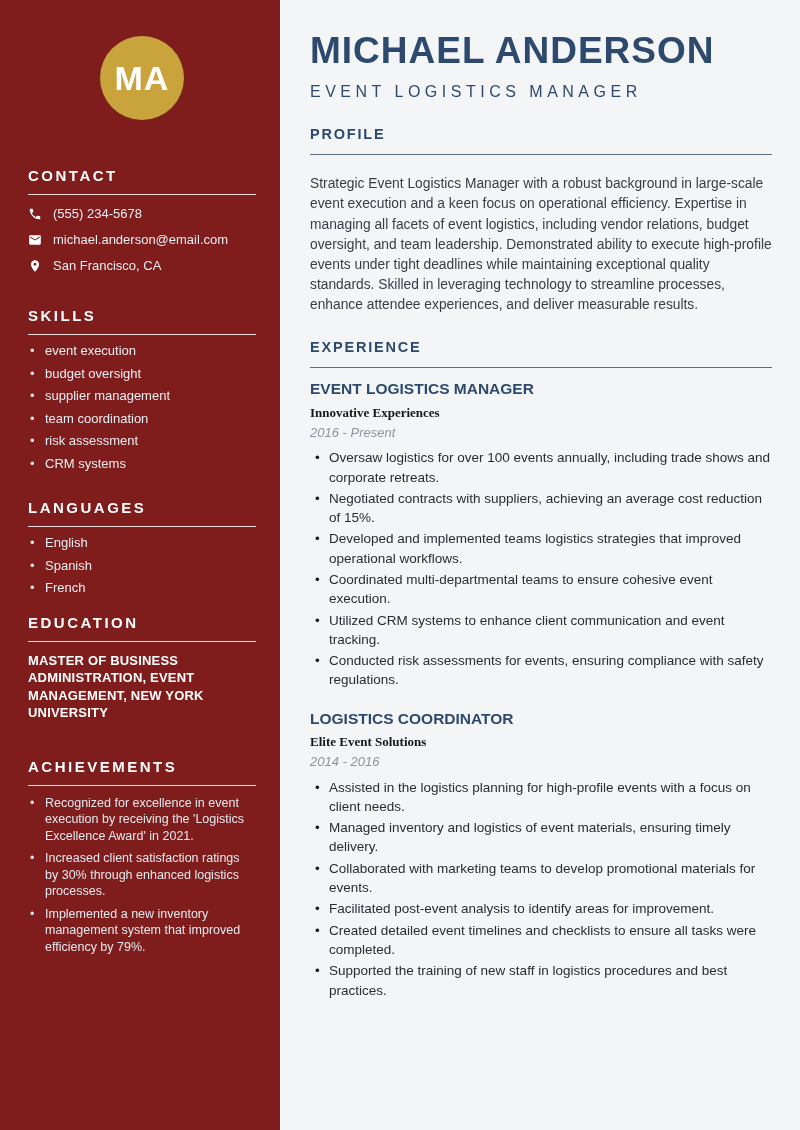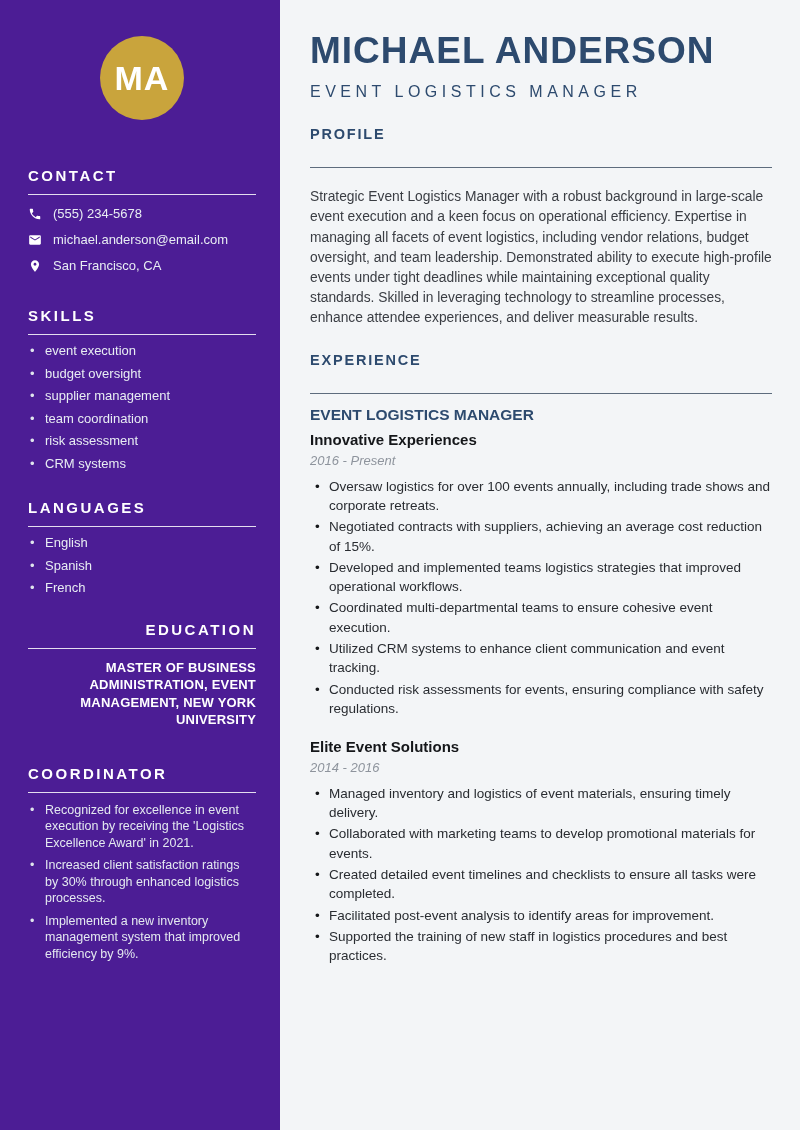--- a/index.html
+++ b/index.html
@@ -8,21 +8,21 @@
     display: flex;
     font-family: "Liberation Sans", sans-serif;
     background: #ffffff;
     overflow: hidden;
   }
 
   
   .sidebar {
     width: 280px;
     flex-shrink: 0;
-    background: #4c1d95;
+    background: #7f1d1d;
     color: #e8edf3;
     padding: 36px 24px 0 28px;
   }
   .avatar {
     width: 84px; height: 84px;
     border-radius: 50%;
     background: #c9a43c;
     color: #ffffff;
     font-size: 34px;
     font-weight: bold;
@@ -52,21 +52,21 @@
     color: #e8edf3;
   }
   .contact-item .cicon {
     width: 14px; height: 14px;
     margin-right: 11px;
     flex-shrink: 0;
     display: inline-flex;
   }
   .skills-section { margin-top: 28px; }
   .languages-section { margin-top: 26px; }
-  .education-section { margin-top: 23px; text-align: right; }
+  .education-section { margin-top: 16px; }
   .achievements-section { margin-top: 36px; }
   .side-list {
     margin-top: 7px;
     list-style: none;
   }
   .side-list li {
     font-size: 13px;
     line-height: 18.5px;
     margin-bottom: 4px;
     padding-left: 17px;
@@ -123,45 +123,46 @@
     font-weight: 500;
     letter-spacing: 4.5px;
     color: #2d4a6e;
   }
   .main-h2 {
     font-size: 14.5px;
     font-weight: bold;
     letter-spacing: 1.8px;
     color: #2d4a6e;
     line-height: 1.2;
-    padding-bottom: 24px;
+    padding-bottom: 11px;
     border-bottom: 1.5px solid #5d6c7d;
   }
   .profile-section .main-h2 { margin-top: 25px; }
   .experience-section .main-h2 { margin-top: 24px; }
   .profile-text {
     margin-top: 19px;
     font-size: 13.8px;
     line-height: 20.1px;
     color: #3a3d43;
   }
   .job { margin-top: 12px; }
   .job + .job { margin-top: 20px; }
   .job-title {
     font-size: 15.5px;
     font-weight: bold;
     color: #2d4a6e;
     line-height: 1.2;
   }
   .job-company {
     margin-top: 6px;
-    font-size: 15px;
+    font-size: 13px;
     font-weight: bold;
     color: #15171a;
     line-height: 1.2;
+    font-family: Liberation Serif, serif;
   }
   .job-dates {
     margin-top: 4px;
     font-size: 13px;
     font-style: italic;
     color: #8e949d;
     line-height: 1.2;
   }
   .job-bullets {
     margin-top: 8px;
@@ -244,26 +245,26 @@
     </ul>
   </section>
 
   <section class="side-section education-section">
     <h2>EDUCATION</h2>
     <hr class="side-rule">
     <p class="degree">MASTER OF BUSINESS ADMINISTRATION, EVENT MANAGEMENT, NEW YORK UNIVERSITY</p>
   </section>
 
   <section class="side-section achievements-section">
-    <h2>COORDINATOR</h2>
+    <h2>ACHIEVEMENTS</h2>
     <hr class="side-rule">
     <ul class="achieve-list">
       <li>Recognized for excellence in event execution by receiving the 'Logistics Excellence Award' in 2021.</li>
       <li>Increased client satisfaction ratings by 30% through enhanced logistics processes.</li>
-      <li>Implemented a new inventory management system that improved efficiency by 9%.</li>
+      <li>Implemented a new inventory management system that improved efficiency by 79%.</li>
     </ul>
   </section>
 </aside>
 
 <main class="main">
   <h1 class="name">MICHAEL ANDERSON</h1>
   <div class="role">EVENT LOGISTICS MANAGER</div>
 
   <section class="profile-section">
     <h2 class="main-h2">PROFILE</h2>
@@ -281,24 +282,26 @@
         <li>Oversaw logistics for over 100 events annually, including trade shows and corporate retreats.</li>
         <li>Negotiated contracts with suppliers, achieving an average cost reduction of 15%.</li>
         <li>Developed and implemented teams logistics strategies that improved operational workflows.</li>
         <li>Coordinated multi-departmental teams to ensure cohesive event execution.</li>
         <li>Utilized CRM systems to enhance client communication and event tracking.</li>
         <li>Conducted risk assessments for events, ensuring compliance with safety regulations.</li>
       </ul>
     </div>
 
     <div class="job">
+      <h3 class="job-title">LOGISTICS COORDINATOR</h3>
       <div class="job-company">Elite Event Solutions</div>
       <div class="job-dates">2014 - 2016</div>
       <ul class="job-bullets">
+        <li>Assisted in the logistics planning for high-profile events with a focus on client needs.</li>
         <li>Managed inventory and logistics of event materials, ensuring timely delivery.</li>
         <li>Collaborated with marketing teams to develop promotional materials for events.</li>
+        <li>Facilitated post-event analysis to identify areas for improvement.</li>
         <li>Created detailed event timelines and checklists to ensure all tasks were completed.</li>
-        <li>Facilitated post-event analysis to identify areas for improvement.</li>
         <li>Supported the training of new staff in logistics procedures and best practices.</li>
       </ul>
     </div>
   </section>
 </main>
 
 </body></html>

